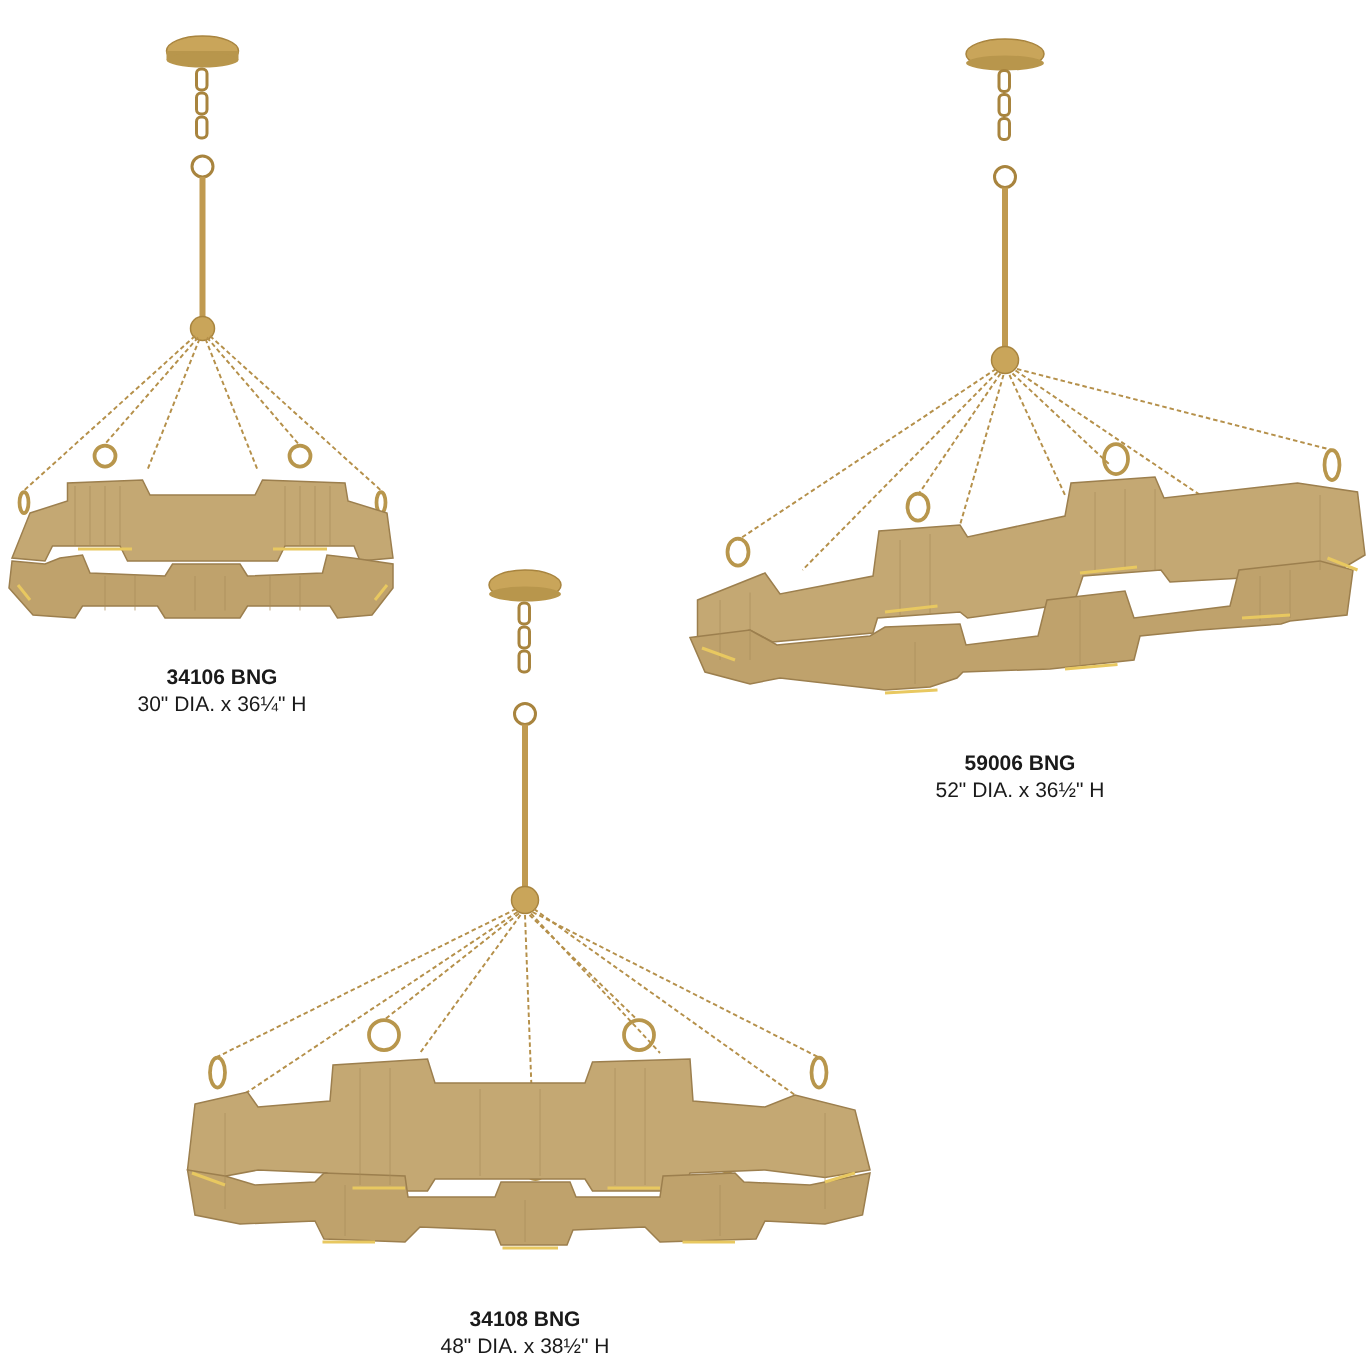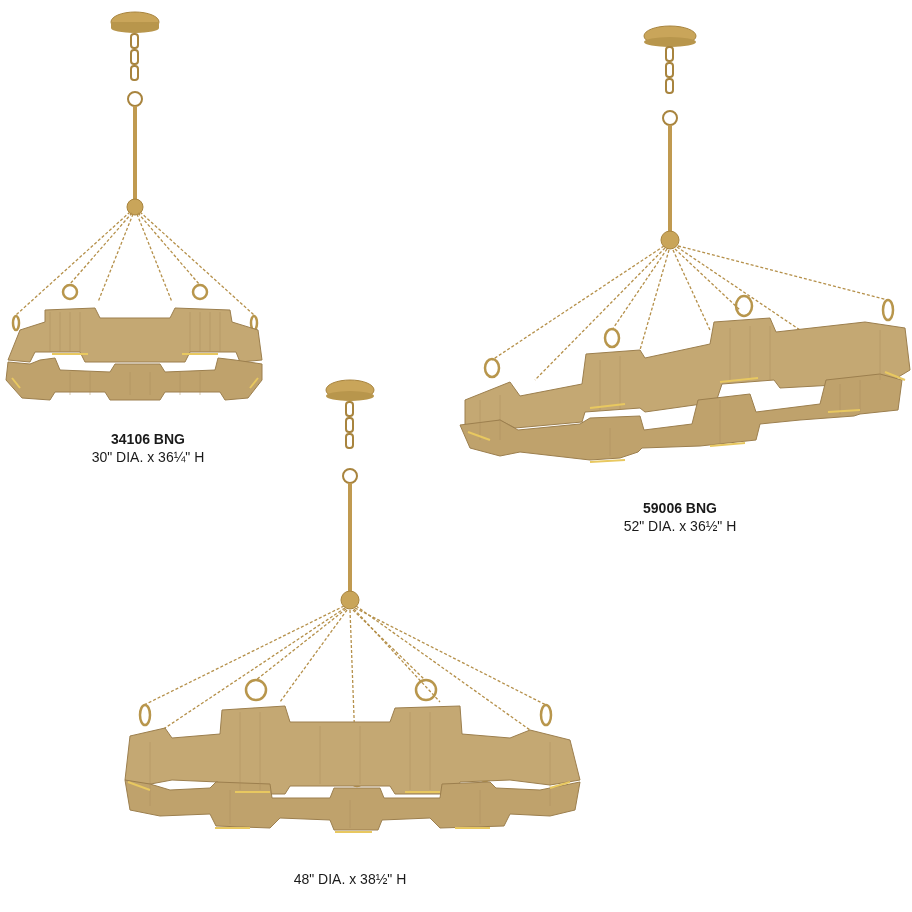--- a/index.html
+++ b/index.html
@@ -7,21 +7,21 @@
          font-family: "Liberation Sans", sans-serif; color: #1a1a1a; }
   .product { position: absolute; }
   .product svg { position: absolute; left: 0; top: 0; overflow: visible; }
   .caption { position: absolute; text-align: center; width: 200px; line-height: 18px; }
   .caption .model { font-weight: bold; font-size: 14px; display: block; }
   .caption .dims { font-size: 14px; display: block; }
 </style>
 </head>
 <body>
 
-<div class="product" style="left:0;top:0;width:280px;height:480px;">
+<div class="product" style="left:0;top:12px;width:280px;height:480px;">
   <svg width="280" height="410">
 
     <ellipse cx="135" cy="22" rx="24" ry="10" fill="#c9a55a" stroke="#a8843e" stroke-width="1"></ellipse>
     <rect x="111" y="22" width="48" height="6" fill="#b8964c"></rect>
     <ellipse cx="135" cy="28" rx="24" ry="5" fill="#b8964c"></ellipse>
 
     <g stroke="#a8843e" stroke-width="2" fill="none">
       <rect x="131" y="34" width="7" height="14" rx="3"></rect>
       <rect x="131" y="50" width="7" height="14" rx="3"></rect>
       <rect x="131" y="66" width="7" height="14" rx="3"></rect>
@@ -208,15 +208,16 @@
       <line x1="125" y1="422" x2="160" y2="422"></line>
       <line x1="295" y1="422" x2="330" y2="422"></line>
       <line x1="18" y1="412" x2="40" y2="420"></line>
       <line x1="440" y1="418" x2="460" y2="412"></line>
       <line x1="105" y1="458" x2="140" y2="458"></line>
       <line x1="225" y1="462" x2="262" y2="462"></line>
       <line x1="345" y1="458" x2="380" y2="458"></line>
     </g>
   </svg>
   <div class="caption" style="left:140px;top:500px;">
+    <span class="model">34108 BNG</span>
     <span class="dims">48" DIA. x 38½" H</span>
   </div>
 </div>
 
 </body></html>

